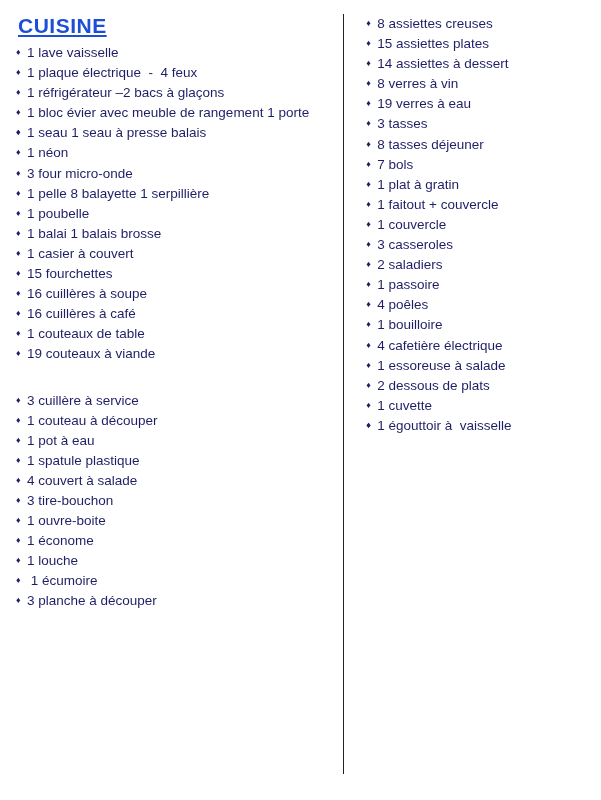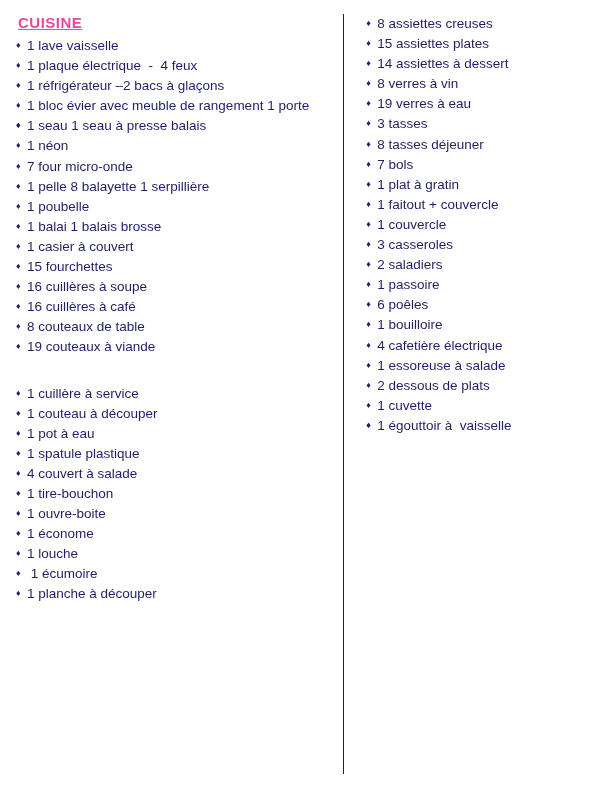--- a/index.html
+++ b/index.html
@@ -38,23 +38,23 @@
     border-left: 1px solid #222222;
     height: 760px;
     margin: 0 0 0 0;
     align-self: flex-start;
   }
   .col-right {
     width: 250px;
     padding-left: 22px;
   }
   .title {
-    font-size: 15px;
+    font-size: 21px;
     font-weight: bold;
-    color: #ec4899;
+    color: #1d4ed8;
     text-decoration: underline;
     letter-spacing: 0.5px;
     margin: 0 0 5px 2px;
   }
   ul.list {
     list-style: none;
     margin: 0;
     padding: 0;
   }
   ul.list li {
@@ -86,44 +86,44 @@
     <div class="col col-left">
       <div class="title">CUISINE</div>
       <ul class="list">
         <li><span class="bullet">♦</span><span>1 lave vaisselle</span></li>
         <li><span class="bullet">♦</span><span>1 plaque électrique  -  4 feux</span></li>
         <li><span class="bullet">♦</span><span>1 réfrigérateur –2 bacs à glaçons</span></li>
         <li><span class="bullet">♦</span><span>1 bloc évier avec meuble de rangement 1 porte</span></li>
         <li><span class="bullet">♦</span></li>
         <li><span class="bullet">♦</span><span>1 seau 1 seau à presse balais</span></li>
         <li><span class="bullet">♦</span><span>1 néon</span></li>
-        <li><span class="bullet">♦</span><span>7 four micro-onde</span></li>
+        <li><span class="bullet">♦</span><span>3 four micro-onde</span></li>
         <li><span class="bullet">♦</span><span>1 pelle 8 balayette 1 serpillière</span></li>
         <li><span class="bullet">♦</span><span>1 poubelle</span></li>
         <li><span class="bullet">♦</span><span>1 balai 1 balais brosse</span></li>
         <li><span class="bullet">♦</span><span>1 casier à couvert</span></li>
         <li><span class="bullet">♦</span><span>15 fourchettes</span></li>
         <li><span class="bullet">♦</span><span>16 cuillères à soupe</span></li>
         <li><span class="bullet">♦</span><span>16 cuillères à café</span></li>
-        <li><span class="bullet">♦</span><span>8 couteaux de table</span></li>
+        <li><span class="bullet">♦</span><span>1 couteaux de table</span></li>
         <li><span class="bullet">♦</span><span>19 couteaux à viande</span></li>
       </ul>
       <div class="spacer"></div>
       <ul class="list">
-        <li><span class="bullet">♦</span><span>1 cuillère à service</span></li>
+        <li><span class="bullet">♦</span><span>3 cuillère à service</span></li>
         <li><span class="bullet">♦</span><span>1 couteau à découper</span></li>
         <li><span class="bullet">♦</span><span>1 pot à eau</span></li>
         <li><span class="bullet">♦</span><span>1 spatule plastique</span></li>
         <li><span class="bullet">♦</span><span>4 couvert à salade</span></li>
-        <li><span class="bullet">♦</span><span>1 tire-bouchon</span></li>
+        <li><span class="bullet">♦</span><span>3 tire-bouchon</span></li>
         <li><span class="bullet">♦</span><span>1 ouvre-boite</span></li>
         <li><span class="bullet">♦</span><span>1 économe</span></li>
         <li><span class="bullet">♦</span><span>1 louche</span></li>
         <li><span class="bullet">♦</span><span> 1 écumoire</span></li>
-        <li><span class="bullet">♦</span><span>1 planche à découper</span></li>
+        <li><span class="bullet">♦</span><span>3 planche à découper</span></li>
       </ul>
     </div>
 
     <div class="divider"></div>
 
     <div class="col col-right">
       <ul class="list">
         <li><span class="bullet">♦</span><span>8 assiettes creuses</span></li>
         <li><span class="bullet">♦</span><span>15 assiettes plates</span></li>
         <li><span class="bullet">♦</span><span>14 assiettes à dessert</span></li>
@@ -131,21 +131,21 @@
         <li><span class="bullet">♦</span><span>19 verres à eau</span></li>
         <li><span class="bullet">♦</span><span>3 tasses</span></li>
         <li><span class="bullet">♦</span><span>8 tasses déjeuner</span></li>
         <li><span class="bullet">♦</span><span>7 bols</span></li>
         <li><span class="bullet">♦</span><span>1 plat à gratin</span></li>
         <li><span class="bullet">♦</span><span>1 faitout + couvercle</span></li>
         <li><span class="bullet">♦</span><span>1 couvercle</span></li>
         <li><span class="bullet">♦</span><span>3 casseroles</span></li>
         <li><span class="bullet">♦</span><span>2 saladiers</span></li>
         <li><span class="bullet">♦</span><span>1 passoire</span></li>
-        <li><span class="bullet">♦</span><span>6 poêles</span></li>
+        <li><span class="bullet">♦</span><span>4 poêles</span></li>
         <li><span class="bullet">♦</span><span>1 bouilloire</span></li>
         <li><span class="bullet">♦</span><span>4 cafetière électrique</span></li>
         <li><span class="bullet">♦</span><span>1 essoreuse à salade</span></li>
         <li><span class="bullet">♦</span><span>2 dessous de plats</span></li>
         <li><span class="bullet">♦</span><span>1 cuvette</span></li>
         <li><span class="bullet">♦</span></li>
         <li><span class="bullet">♦</span><span>1 égouttoir à  vaisselle</span></li>
       </ul>
     </div>
 

